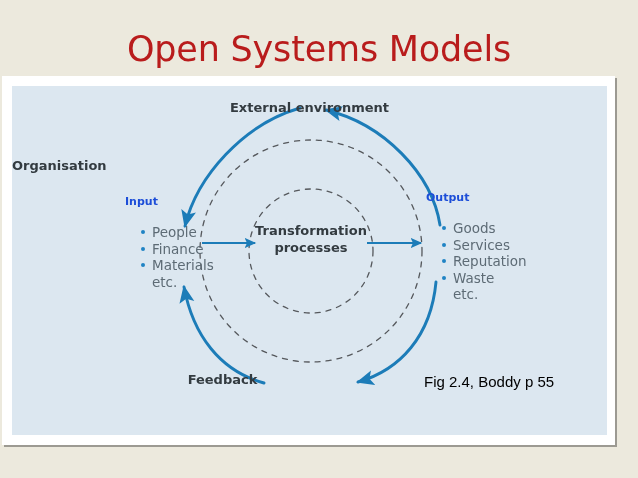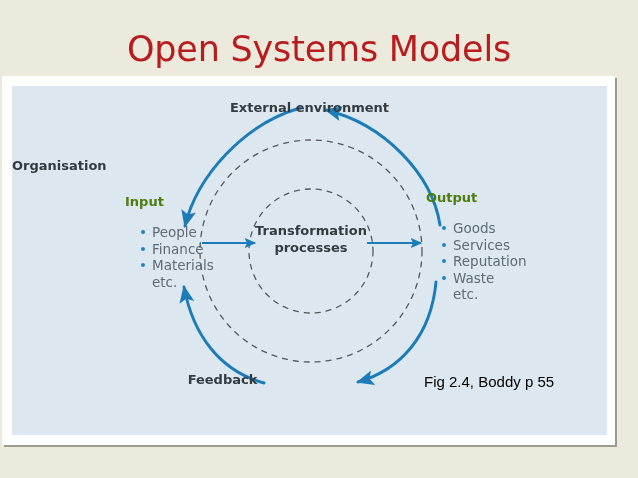--- a/index.html
+++ b/index.html
@@ -106,22 +106,22 @@
   .io-block {
     position: absolute;
     font-family: "DejaVu Sans", sans-serif;
     font-size: 13px;
   }
   #io-input  { left: 113px; top: 108px; }
   #io-output { left: 414px; top: 104px; }
 
   .io-heading {
     font-weight: bold;
-    color: #4d7c0f;
-    font-size: 13px;
+    color: #1d4ed8;
+    font-size: 11px;
     margin-bottom: 2px;
     line-height: 16px;
   }
   .io-list {
     list-style: none;
     margin: 14px;
     padding: 0;
   }
   .io-list li {
     color: #5d6b75;

